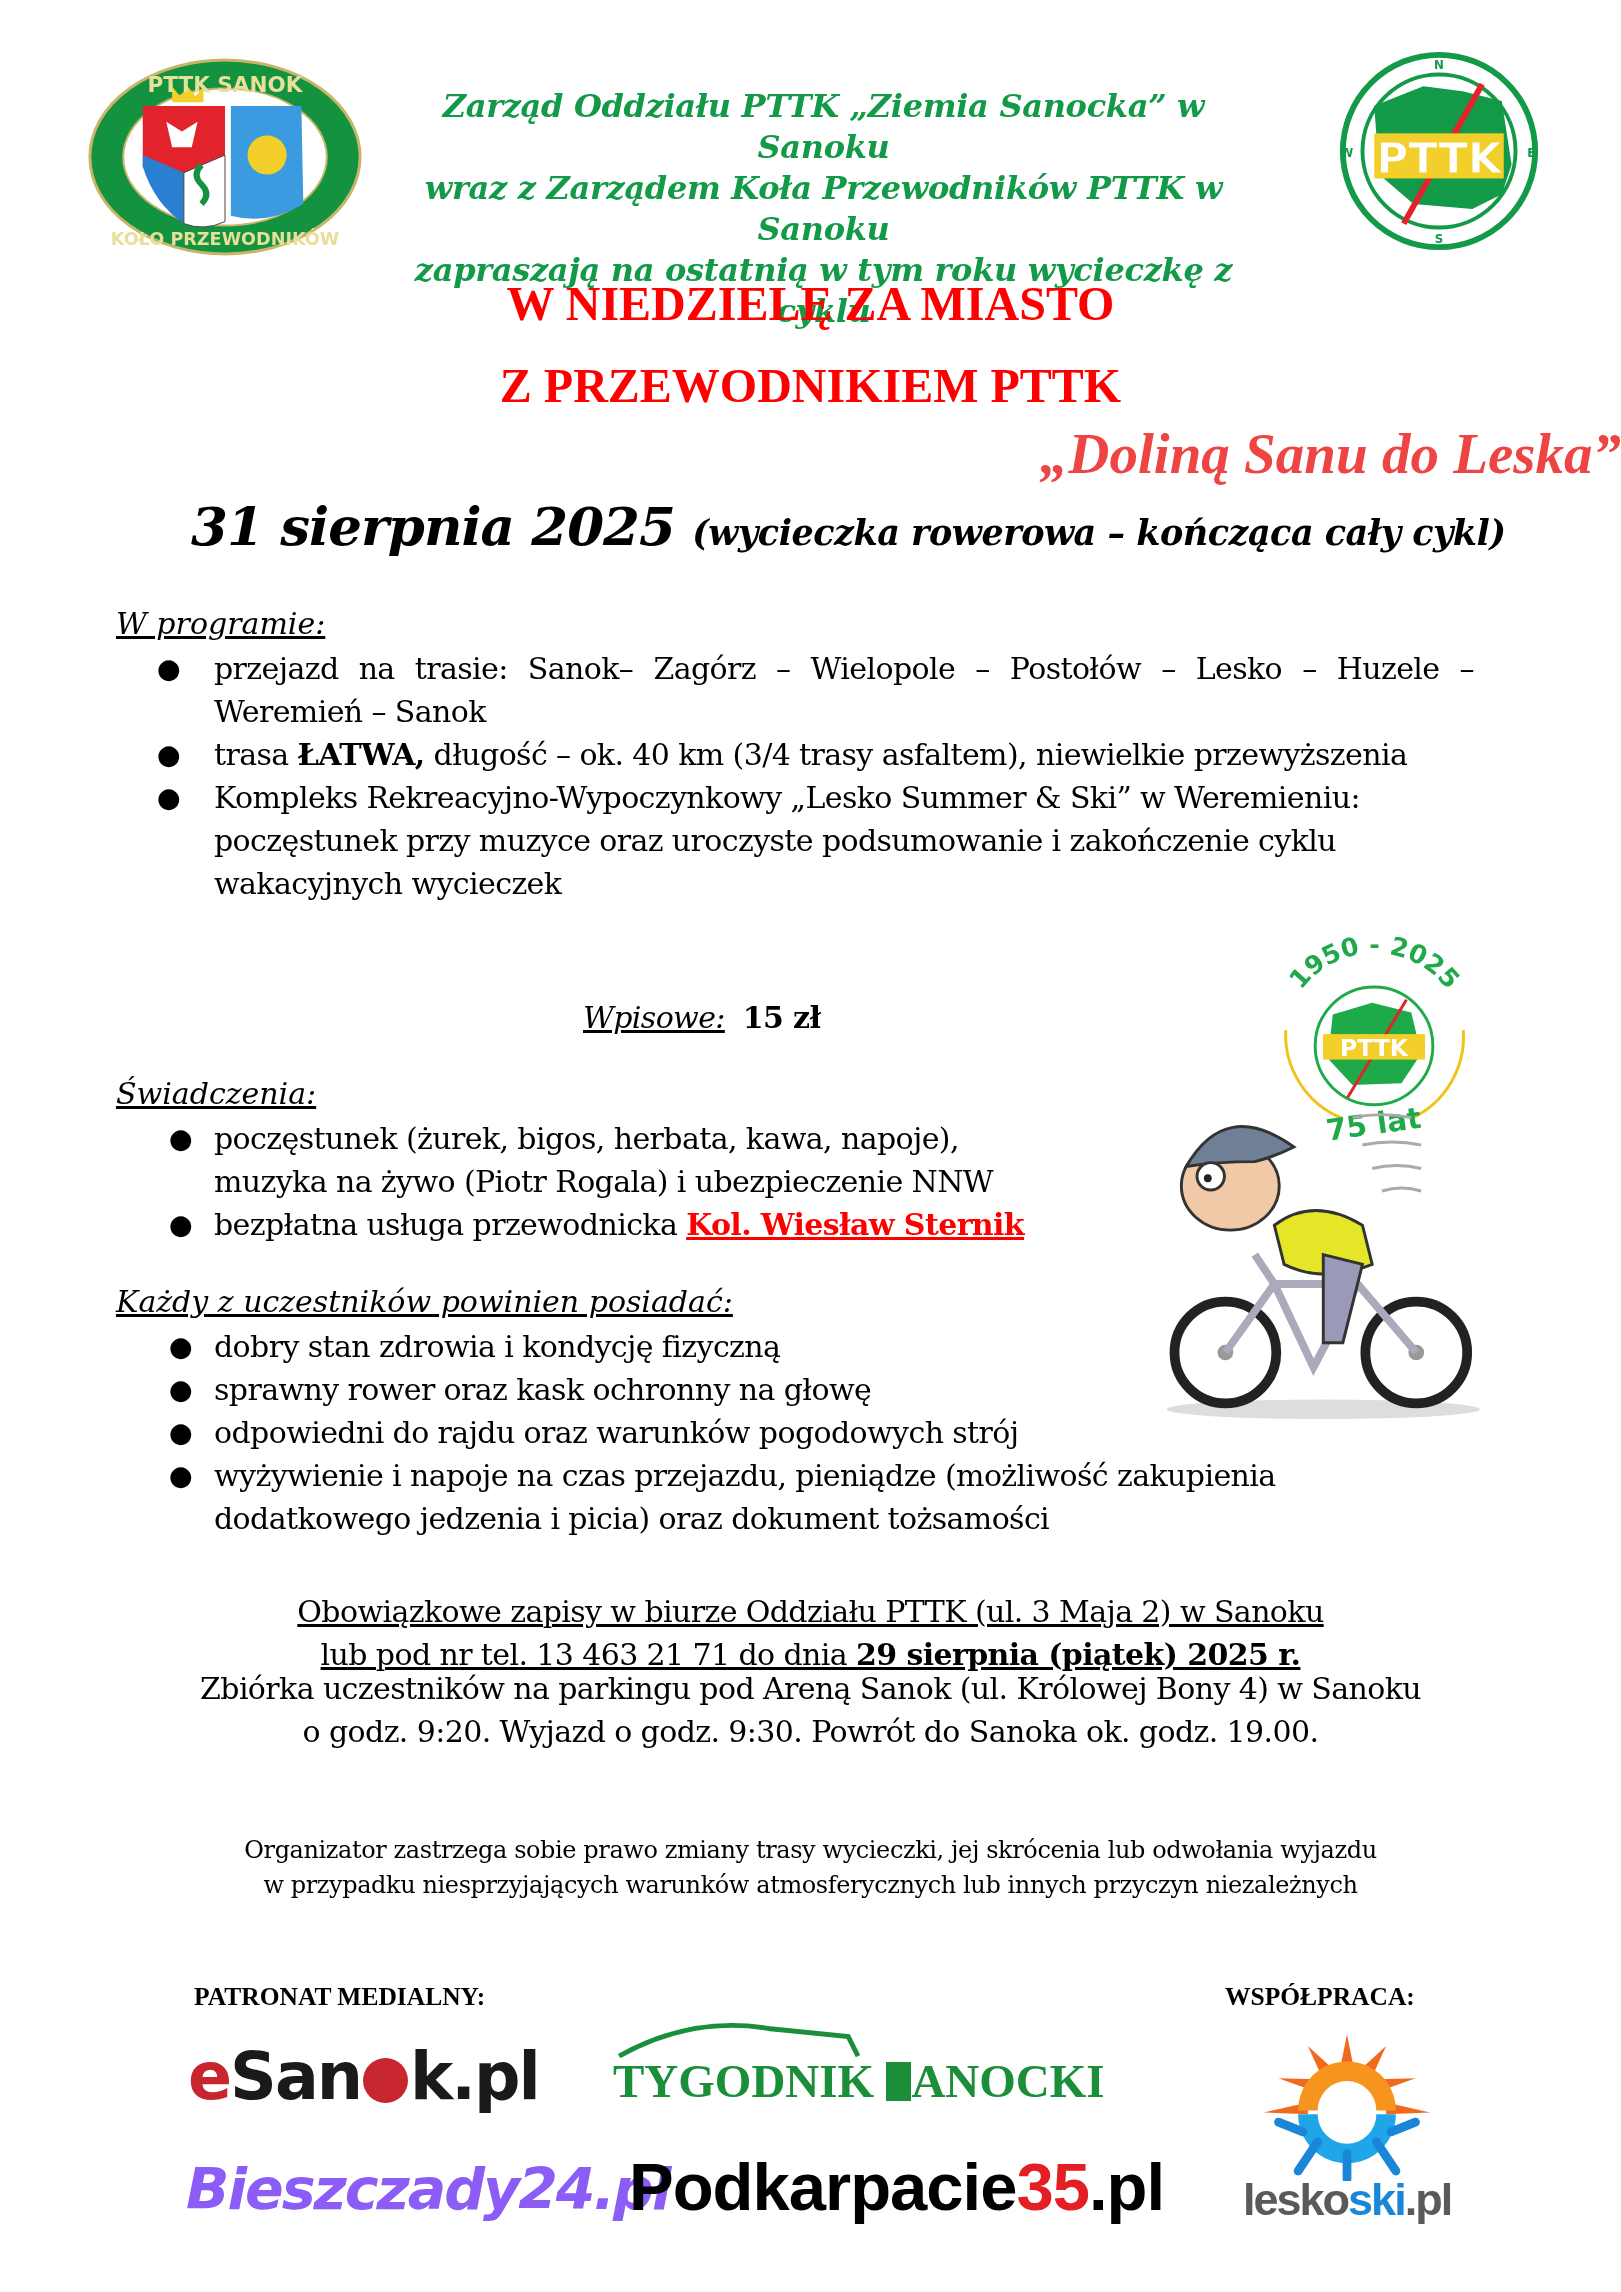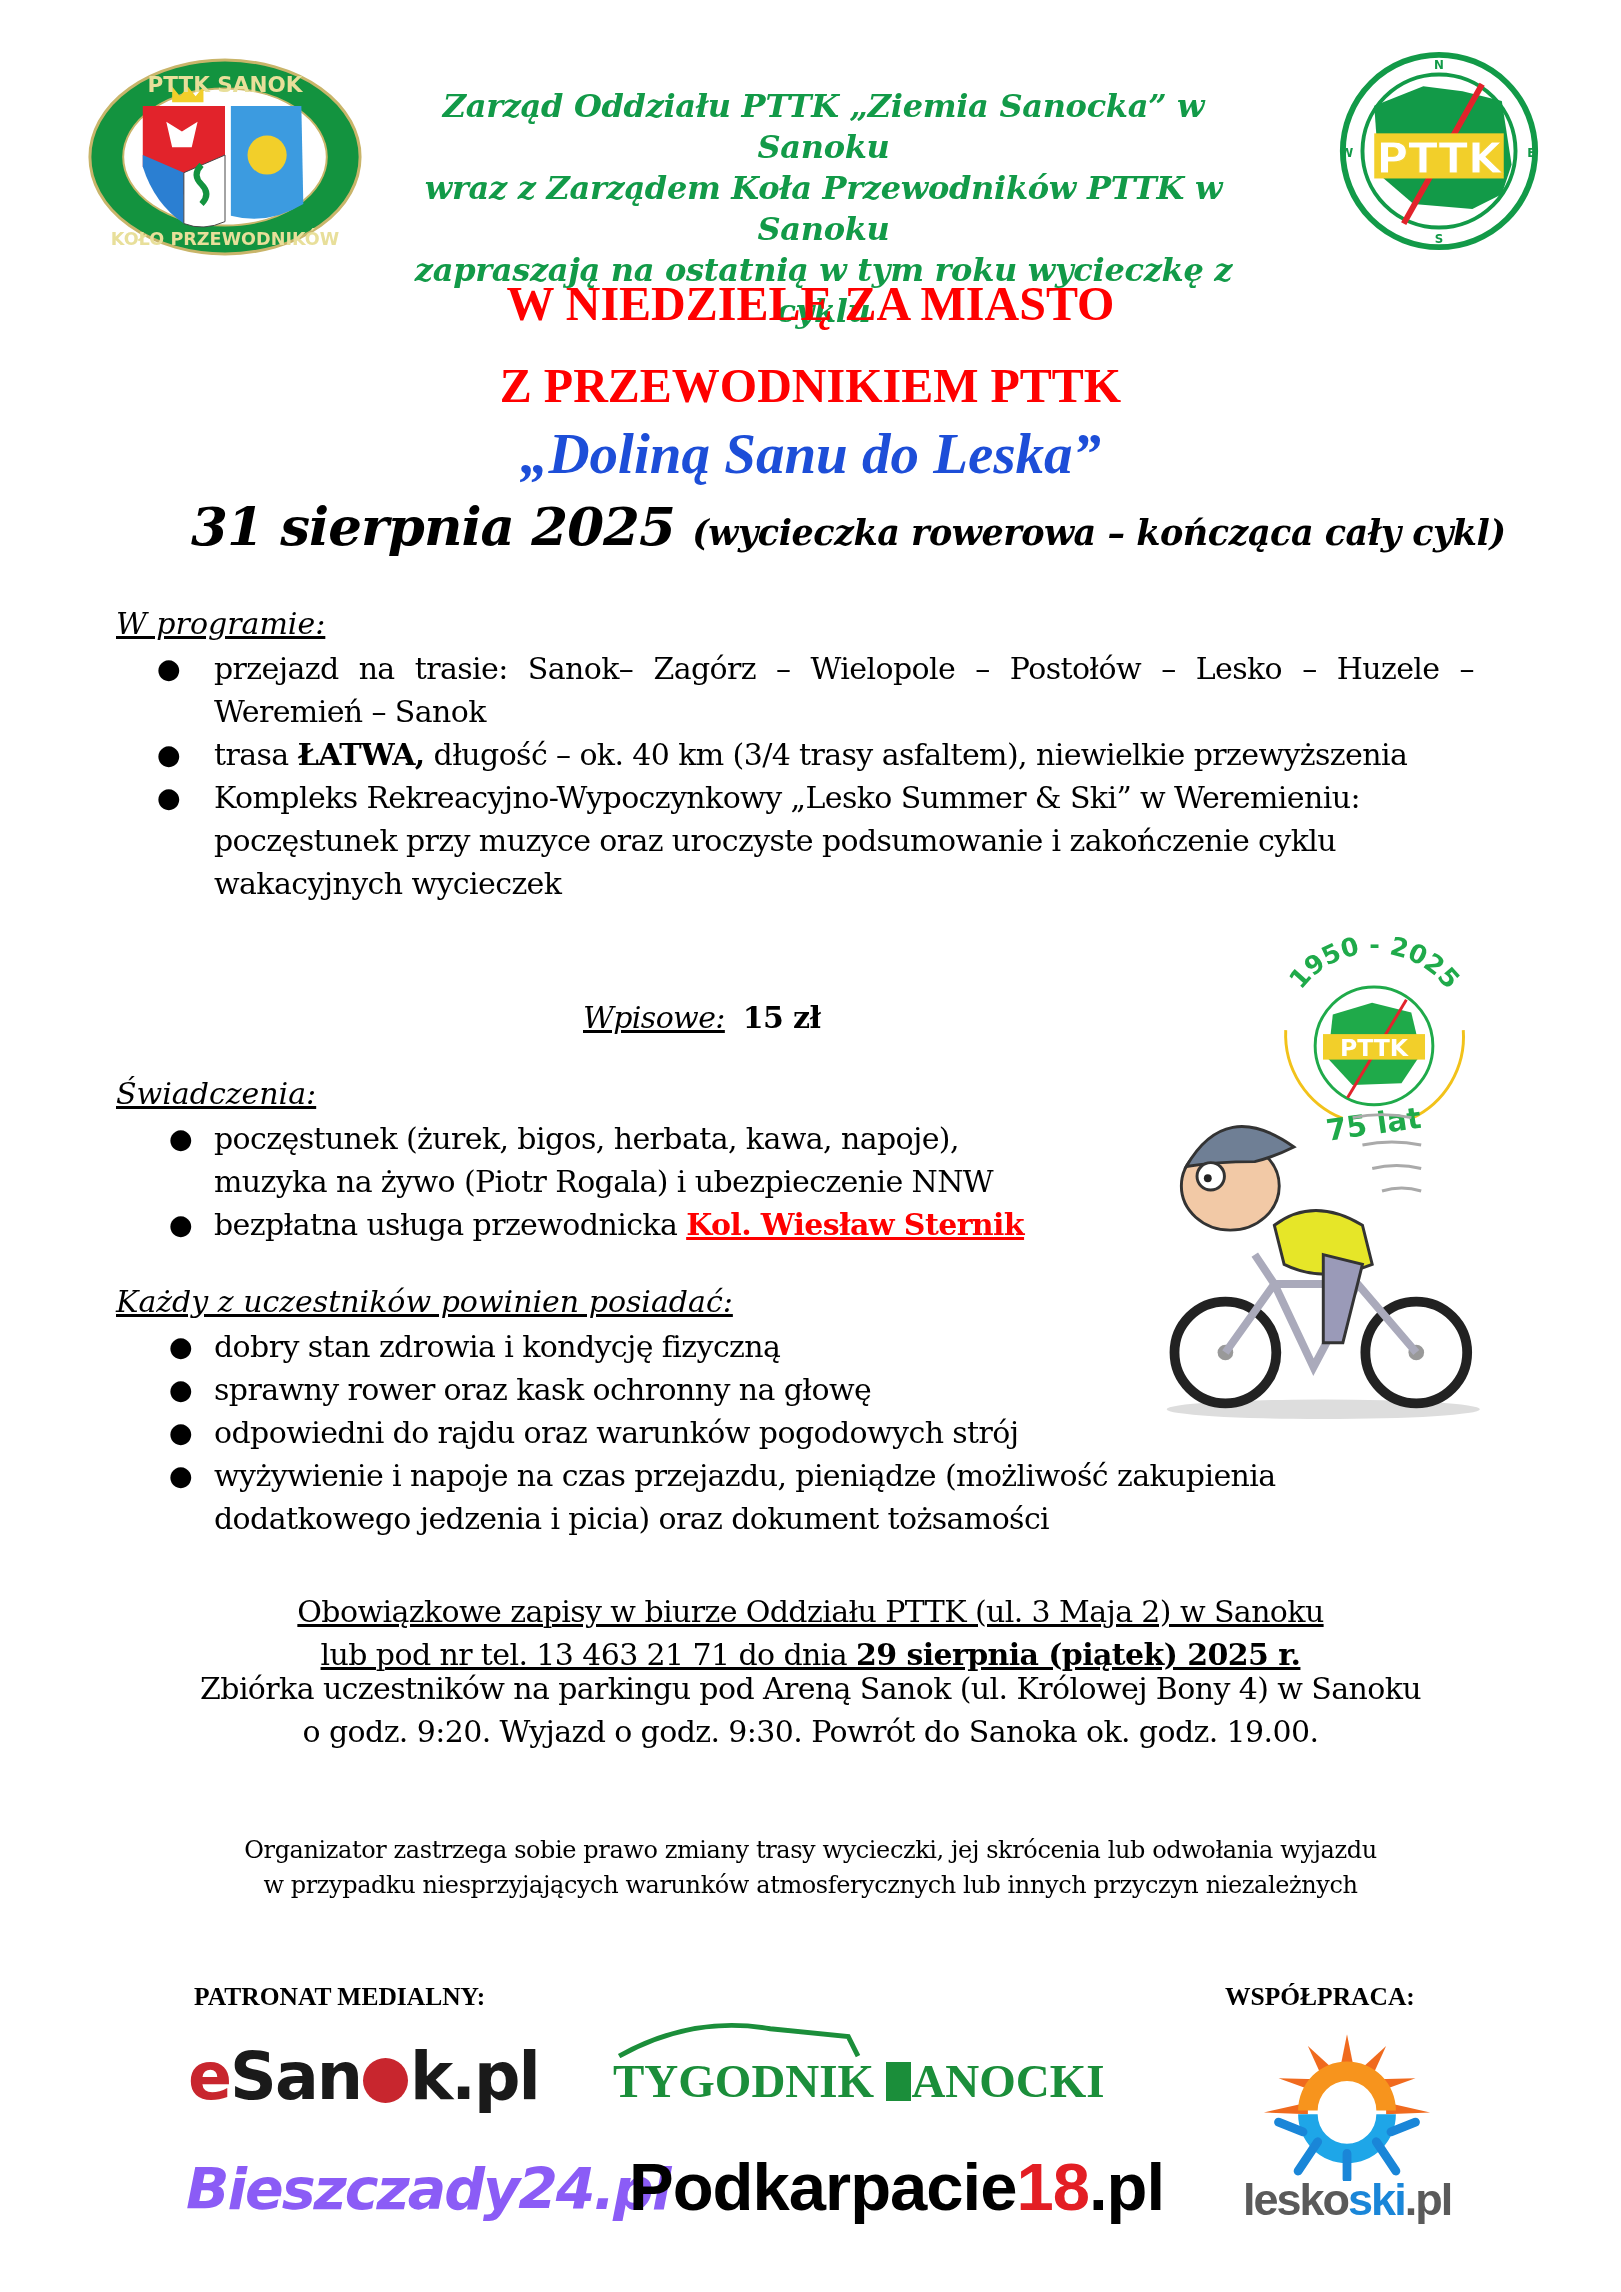--- a/index.html
+++ b/index.html
@@ -2,21 +2,21 @@
 <html><head>
 <meta charset="utf-8">
 <style>
   html,body{margin:0;padding:0;background:#fff;}
   body{width:1621px;height:2293px;position:relative;overflow:hidden;font-family:"Liberation Serif","DejaVu Serif",serif;color:#000;}
   .abs{position:absolute;}
   .center{text-align:center;}
   
   .hdr-text{left:392px;top:86px;width:863px;text-align:center;color:#129a48;font-style:italic;font-weight:bold;font-size:32px;line-height:41px;font-family:"DejaVu Serif",serif;letter-spacing:-0.3px;}
   .title{left:0;width:1621px;text-align:center;color:#ff0000;font-weight:bold;font-size:48px;line-height:82px;top:263px;font-family:"Liberation Serif",serif;}
-  .subtitle{left:0;width:1621px;text-align:center;color:#1d4ed8;font-style:italic;font-weight:bold;font-size:57px;top:421px;font-family:"Liberation Serif",serif;}
+  .subtitle{left:0;width:1621px;text-align:right;color:#ef4444;font-style:italic;font-weight:bold;font-size:57px;top:421px;font-family:"Liberation Serif",serif;}
   .date{left:191px;top:495px;font-style:italic;font-weight:bold;font-size:53px;font-family:"DejaVu Serif",serif;white-space:nowrap;letter-spacing:-1px;text-align:center;}
   .date .sm{font-size:35px;letter-spacing:-0.5px;}
   .sect-h{left:116px;font-style:italic;text-decoration:underline;font-size:30px;font-family:"DejaVu Serif",serif;}
   .txt{font-size:30px;line-height:43px;font-family:"DejaVu Serif",serif;letter-spacing:-0.6px;}
   ul.bl{list-style:none;margin:0;padding:0;}
   ul.bl li{position:relative;padding-left:0;}
   ul.bl li .dot{position:absolute;left:-57px;top:0;font-size:27.4px;}
   .just{text-align:justify;}
   .red{color:#ff0000;font-weight:bold;text-decoration:underline;margin-top:44px;}
   .fine{font-size:24px;line-height:35px;font-family:"DejaVu Serif",serif;letter-spacing:-0.4px;}
@@ -161,21 +161,21 @@
     <path d="M5 38 Q80 -4 160 10 L240 18 L250 38" stroke="#1b8e3a" stroke-width="5" fill="none"></path>
   </svg>
   <div style="position:absolute;left:0;top:35px;font-family:'Liberation Serif',serif;font-weight:bold;color:#1b8e3a;font-size:47px;white-space:nowrap;">
     <span>TYGODNIK</span>&nbsp;<span style="display:inline-block;width:25.5px;height:39px;background:#1b8e3a;vertical-align:-3.9px;"></span><span>ANOCKI</span>
   </div>
 </div>
 
 <div class="abs" style="left:186px;top:2156px;font-family:'DejaVu Sans',sans-serif;font-weight:bold;font-style:italic;font-size:57px;color:#8b5cf6;letter-spacing:-2px;">Bieszczady24.pl</div>
 
 <div class="abs" style="left:629px;top:2148px;font-family:'Liberation Sans',sans-serif;font-weight:bold;font-size:67px;color:#000;letter-spacing:-1px;">
-  <span>Podkarpacie</span><span style="color:#e31e24">18</span><span>.pl</span>
+  <span>Podkarpacie</span><span style="color:#e31e24">35</span><span>.pl</span>
 </div>
 
 <div class="abs" style="left:1259px;top:2034px;width:176px;height:147px;">
   <svg width="176" height="147" viewBox="0 0 180 150">
     <g fill="#f06a1e">
       <polygon points="90,0 98,40 82,40"></polygon>
       <polygon points="130,12 115,45 104,36"></polygon>
       <polygon points="160,45 124,58 120,46"></polygon>
       <polygon points="50,12 76,36 65,45"></polygon>
       <polygon points="20,45 60,46 56,58"></polygon>

